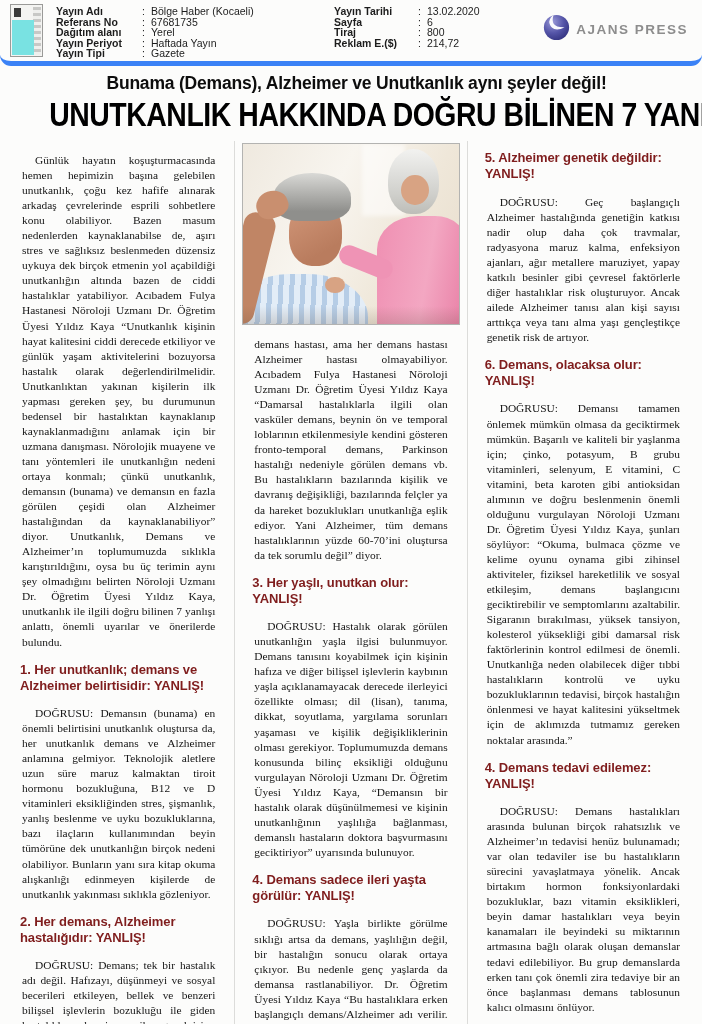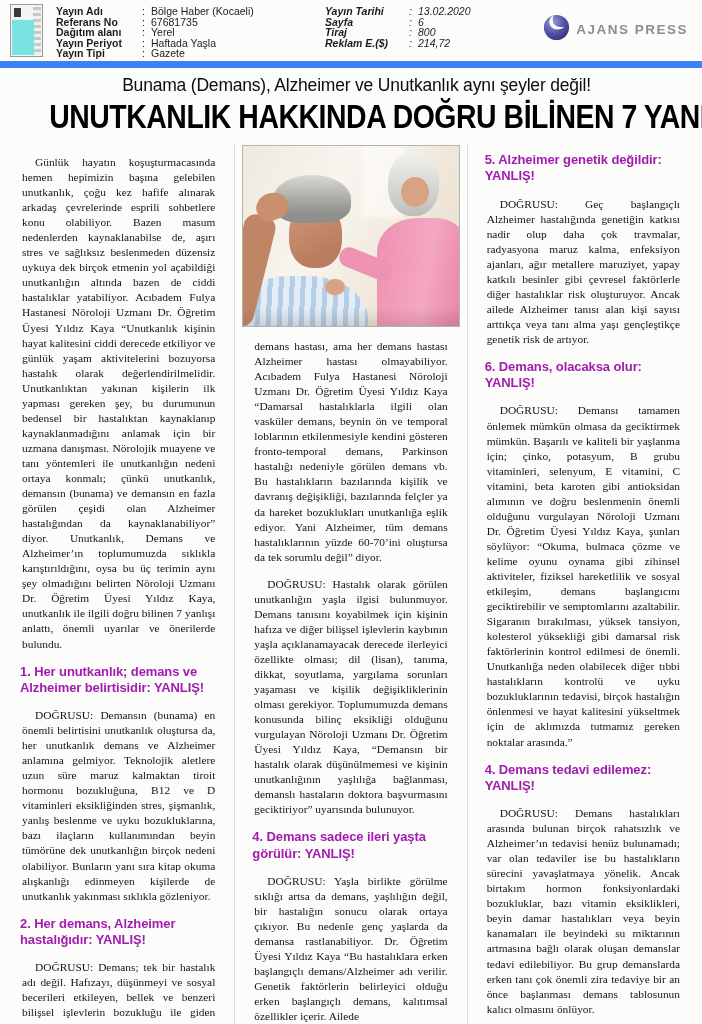--- a/index.html
+++ b/index.html
@@ -2,64 +2,64 @@
 <html lang="tr"><head>
 <meta charset="utf-8">
 <style>
   html,body{margin:0;padding:0;background:#888;}
   .page{
     width:702px;height:1024px;margin:0 auto;position:relative;
     background:#fcfcfb;overflow:hidden;
     font-family:"Liberation Serif", serif;color:#111;
   }
   
-  .clip-header{position:relative;height:61px;border-bottom:7px solid #3b82f6;}
+  .clip-header{position:relative;height:61px;border-bottom:5px solid #3b82f6;border-radius:11px;}
   .thumb{
     position:absolute;left:10px;top:4px;width:33px;height:53px;
     background:#f4f4f2;border:1px solid #9a9a98;box-sizing:border-box;
   }
   .thumb-mark{position:absolute;left:3px;top:3px;width:7px;height:9px;background:#3a3a3a;}
   .thumb-lines{position:absolute;right:1px;top:2px;width:8px;height:48px;
     background:repeating-linear-gradient(180deg,#c8c8c6 0 3px,#efefed 3px 6px);}
   .thumb-cyan{position:absolute;left:1px;top:15px;width:22px;height:35px;background:#79e2e2;}
   .meta{position:absolute;top:6px;font-family:"Liberation Sans",sans-serif;font-size:10.5px;line-height:10.6px;color:#1c1c1c;}
   .meta-left{left:56px;}
-  .meta-right{left:325px;font-style:italic;}
+  .meta-right{left:334px;}
   .meta-row{display:flex;}
   .mlabel{font-weight:700;width:86px;flex:0 0 auto;}
   .meta-right .mlabel{width:84px;}
   .mcolon{width:9px;flex:0 0 auto;}
   .mvalue{white-space:nowrap;}
   .logo{position:absolute;right:14px;top:14px;display:flex;align-items:center;gap:6px;}
   .logo-text{font-family:"Liberation Sans",sans-serif;font-size:13.5px;font-weight:700;
     color:#8d8d8d;letter-spacing:1.5px;}
   
   .kicker{
-    text-align:center;font-family:"Liberation Sans",sans-serif;font-weight:400;
+    text-align:center;font-family:"Liberation Sans",sans-serif;font-weight:700;
     font-size:17.5px;color:#0d0d0d;margin-top:7px;letter-spacing:-0.2px;margin-left:11px;
   }
   .headline{
     margin:2px 0 0 0;text-align:center;font-family:"Liberation Sans",sans-serif;
     font-weight:700;font-size:33px;color:#000;white-space:nowrap;
     transform:scaleX(0.86);transform-origin:50% 50%;letter-spacing:-0.5px;
   }
   
   .columns{display:flex;padding:0 10px;margin-top:7px;height:889px;overflow:hidden;}
   .col{flex:1 1 0;padding:0 7px;box-sizing:border-box;}
   .col:first-child{padding-left:0;}
   .col:last-child{padding-right:0;}
   .col + .col{border-left:1px solid #dcdcda;}
   .col p{
     margin:12px;font-size:11.4px;line-height:1.32;text-align:justify;
     text-indent:13px;color:#141414;
   }
   .col p.cont{text-indent:0;}
   .col h3{
     font-family:"Liberation Sans",sans-serif;font-size:13px;line-height:1.25;
-    font-weight:700;color:#a21caf;margin:9px 0 4px 0;padding-left:10px;letter-spacing:-0.1px;
+    font-weight:700;color:#7f1d1d;margin:9px 0 4px 0;padding-left:10px;letter-spacing:-0.1px;
   }
   
   .photo{
     position:relative;width:100%;height:182px;margin:2px 0 6px 0;box-sizing:border-box;
     border:1px solid #b3b3b1;overflow:hidden;
     background:linear-gradient(115deg,#efe9df 0%,#f8f5ef 38%,#efe7d9 70%,#e7ddcc 100%);
   }
   .photo div{position:absolute;}
   .ph-win{left:55%;top:0;width:20%;height:40%;background:rgba(255,255,255,.55);filter:blur(2px);}
   .ph-w-body{right:-4%;top:40%;width:42%;height:62%;
@@ -103,21 +103,21 @@
         <span class="mvalue">67681735</span>
       </div>
       <div class="meta-row">
         <span class="mlabel">Dağıtım alanı</span>
         <span class="mcolon">:</span>
         <span class="mvalue">Yerel</span>
       </div>
       <div class="meta-row">
         <span class="mlabel">Yayın Periyot</span>
         <span class="mcolon">:</span>
-        <span class="mvalue">Haftada Yaşla</span>
+        <span class="mvalue">Haftada Yayın</span>
       </div>
       <div class="meta-row">
         <span class="mlabel">Yayın Tipi</span>
         <span class="mcolon">:</span>
         <span class="mvalue">Gazete</span>
       </div>
     </div>
 
     <div class="meta meta-right">
       <div class="meta-row">
@@ -182,20 +182,21 @@
         <div class="ph-w-arm"></div>
         <div class="ph-m-shirt"></div>
         <div class="ph-w-hand"></div>
         <div class="ph-m-face"></div>
         <div class="ph-m-hair"></div>
         <div class="ph-m-arm"></div>
         <div class="ph-m-hand"></div>
         <div class="ph-shadow"></div>
       </div>
       <p class="cont">demans hastası, ama her demans hastası Alzheimer hastası olmayabiliyor. Acıbadem Fulya Hastanesi Nöroloji Uzmanı Dr. Öğretim Üyesi Yıldız Kaya “Damarsal hastalıklarla ilgili olan vasküler demans, beynin ön ve temporal loblarının etkilenmesiyle kendini gösteren fronto-temporal demans, Parkinson hastalığı nedeniyle görülen demans vb. Bu hastalıkların bazılarında kişilik ve davranış değişikliği, bazılarında felçler ya da hareket bozuklukları unutkanlığa eşlik ediyor. Yani Alzheimer, tüm demans hastalıklarının yüzde 60-70’ini oluştursa da tek sorumlu değil” diyor.</p>
+      <h3>3. Her yaşlı, unutkan olur: YANLIŞ!</h3>
       <p>DOĞRUSU: Hastalık olarak görülen unutkanlığın yaşla ilgisi bulunmuyor. Demans tanısını koyabilmek için kişinin hafıza ve diğer bilişsel işlevlerin kaybının yaşla açıklanamayacak derecede ilerleyici özellikte olması; dil (lisan), tanıma, dikkat, soyutlama, yargılama sorunları yaşaması ve kişilik değişikliklerinin olması gerekiyor. Toplumumuzda demans konusunda bilinç eksikliği olduğunu vurgulayan Nöroloji Uzmanı Dr. Öğretim Üyesi Yıldız Kaya, “Demansın bir hastalık olarak düşünülmemesi ve kişinin unutkanlığının yaşlılığa bağlanması, demanslı hastaların doktora başvurmasını geciktiriyor” uyarısında bulunuyor.</p>
       <h3>4. Demans sadece ileri yaşta görülür: YANLIŞ!</h3>
       <p>DOĞRUSU: Yaşla birlikte görülme sıklığı artsa da demans, yaşlılığın değil, bir hastalığın sonucu olarak ortaya çıkıyor. Bu nedenle genç yaşlarda da demansa rastlanabiliyor. Dr. Öğretim Üyesi Yıldız Kaya “Bu hastalıklara erken başlangıçlı demans/Alzheimer adı verilir. Genetik faktörlerin belirleyici olduğu erken başlangıçlı demans, kalıtımsal özellikler içerir. Ailede</p>
     </div>
 
     <div class="col">
       <h3>5. Alzheimer genetik değildir: YANLIŞ!</h3>
       <p>DOĞRUSU: Geç başlangıçlı Alzheimer hastalığında genetiğin katkısı nadir olup daha çok travmalar, radyasyona maruz kalma, enfeksiyon ajanları, ağır metallere maruziyet, yapay katkılı besinler gibi çevresel faktörlerle diğer hastalıklar risk oluşturuyor. Ancak ailede Alzheimer tanısı alan kişi sayısı arttıkça veya tanı alma yaşı gençleştikçe genetik risk de artıyor.</p>
       <h3>6. Demans, olacaksa olur: YANLIŞ!</h3>
       <p>DOĞRUSU: Demansı tamamen önlemek mümkün olmasa da geciktirmek mümkün. Başarılı ve kaliteli bir yaşlanma için; çinko, potasyum, B grubu vitaminleri, selenyum, E vitamini, C vitamini, beta karoten gibi antioksidan alımının ve doğru beslenmenin önemli olduğunu vurgulayan Nöroloji Uzmanı Dr. Öğretim Üyesi Yıldız Kaya, şunları söylüyor: “Okuma, bulmaca çözme ve kelime oyunu oynama gibi zihinsel aktiviteler, fiziksel hareketlilik ve sosyal etkileşim, demans başlangıcını geciktirebilir ve semptomlarını azaltabilir. Sigaranın bırakılması, yüksek tansiyon, kolesterol yüksekliği gibi damarsal risk faktörlerinin kontrol edilmesi de önemli. Unutkanlığa neden olabilecek diğer tıbbi hastalıkların kontrolü ve uyku bozukluklarının tedavisi, birçok hastalığın önlenmesi ve hayat kalitesini yükseltmek için de aklımızda tutmamız gereken noktalar arasında.”</p>

